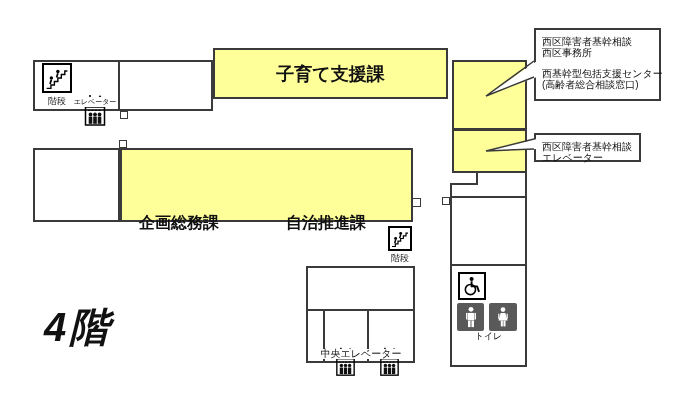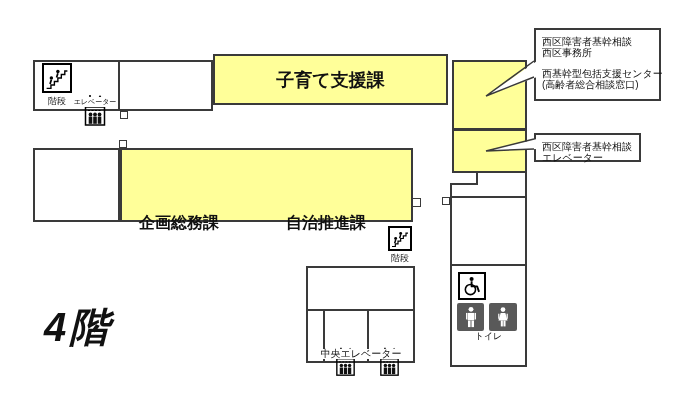--- a/index.html
+++ b/index.html
@@ -74,21 +74,21 @@
       <circle cx="6.5" cy="21.5" r="1.9" fill="#111"></circle>
         <rect x="4.7" y="23.6" width="3.6" height="7.2" fill="#111"></rect>
       <circle cx="11" cy="21.5" r="1.9" fill="#111"></circle>
         <rect x="9.2" y="23.6" width="3.6" height="7.2" fill="#111"></rect>
       <circle cx="15.5" cy="21.5" r="1.9" fill="#111"></circle>
         <rect x="13.7" y="23.6" width="3.6" height="7.2" fill="#111"></rect>
     </svg>
   </div>
   <div class="smalllabel" style="left:72px;top:97px;width:46px;font-size:7px;">エレベーター</div>
 
-  <div class="room yellow" style="left:213px;top:54px;width:235px;height:51px;">
+  <div class="room yellow" style="left:213px;top:48px;width:235px;height:51px;">
     <span class="room-label" style="font-size:18px;">子育て支援課</span>
   </div>
 
   <div class="room yellow" style="left:452px;top:60px;width:75px;height:70px;"></div>
   <div class="room yellow" style="left:452px;top:129px;width:75px;height:44px;"></div>
 
   <div class="room white" style="left:33px;top:148px;width:87px;height:74px;"></div>
   <div class="room yellow" style="left:120px;top:148px;width:293px;height:74px;">
     <span class="room-label abs" style="left:17px;top:31px;font-size:16px;">企画総務課</span>
     <span class="room-label abs" style="left:164px;top:31px;font-size:16px;">自治推進課</span>

